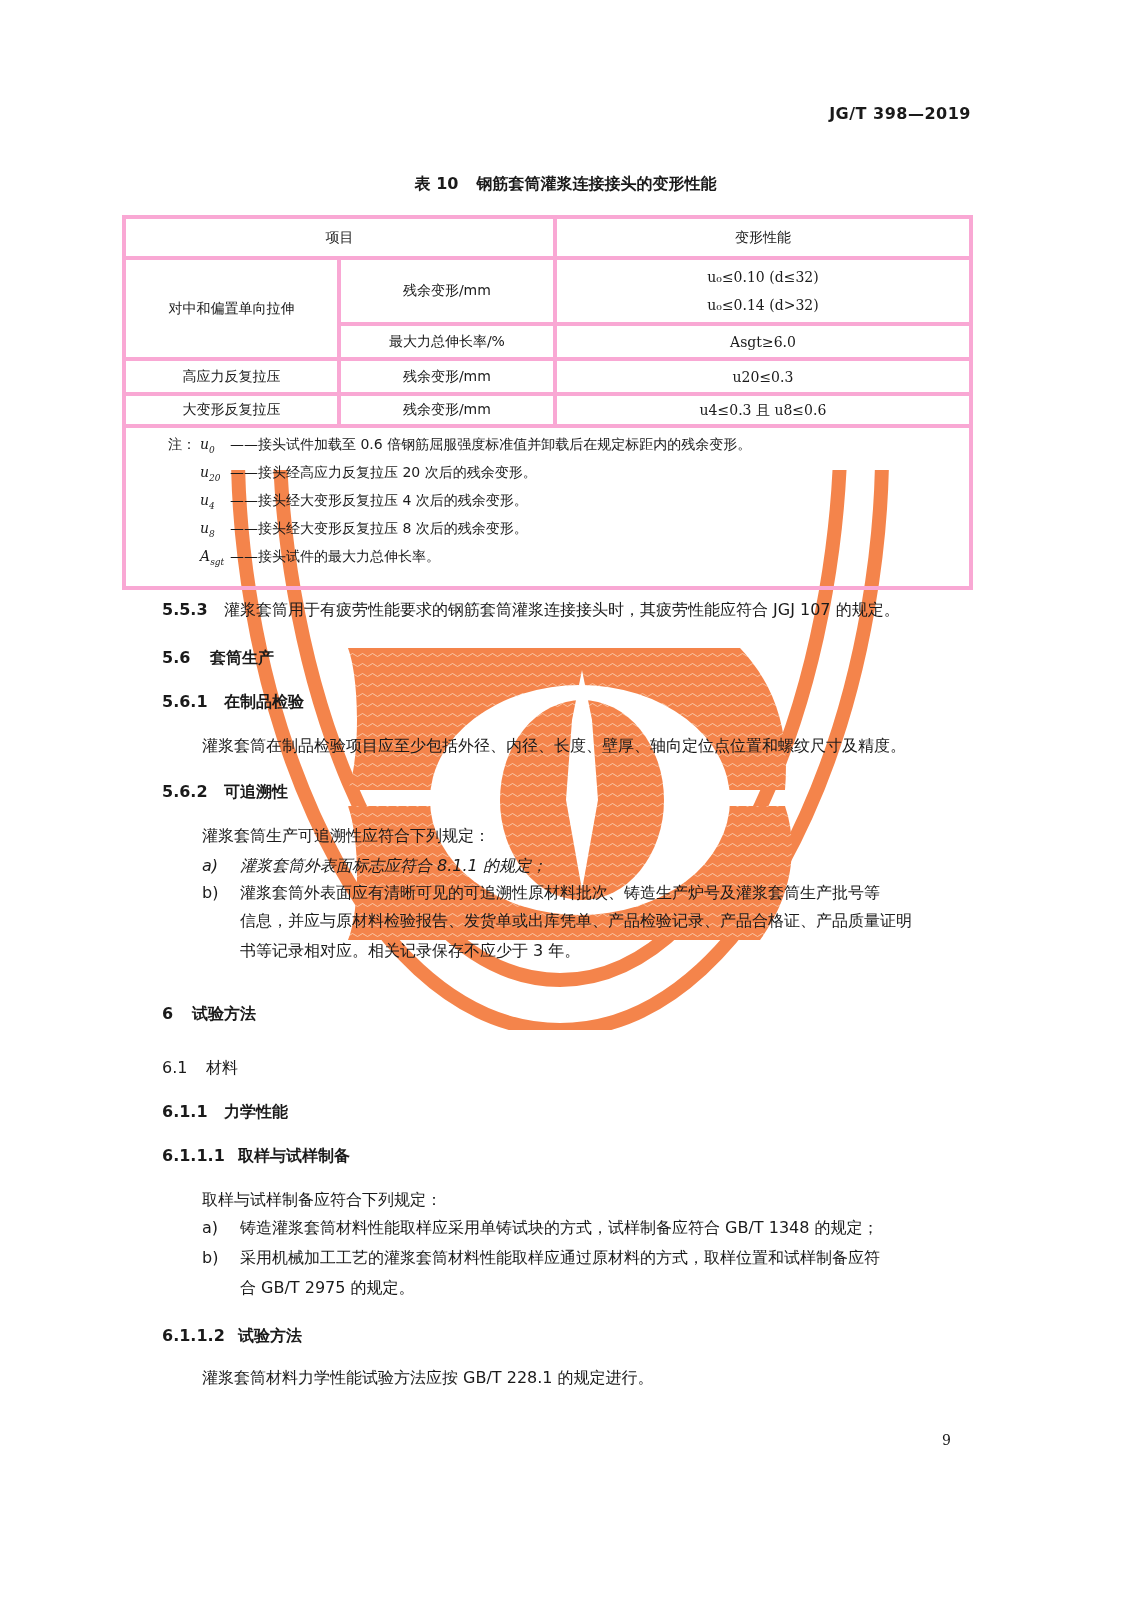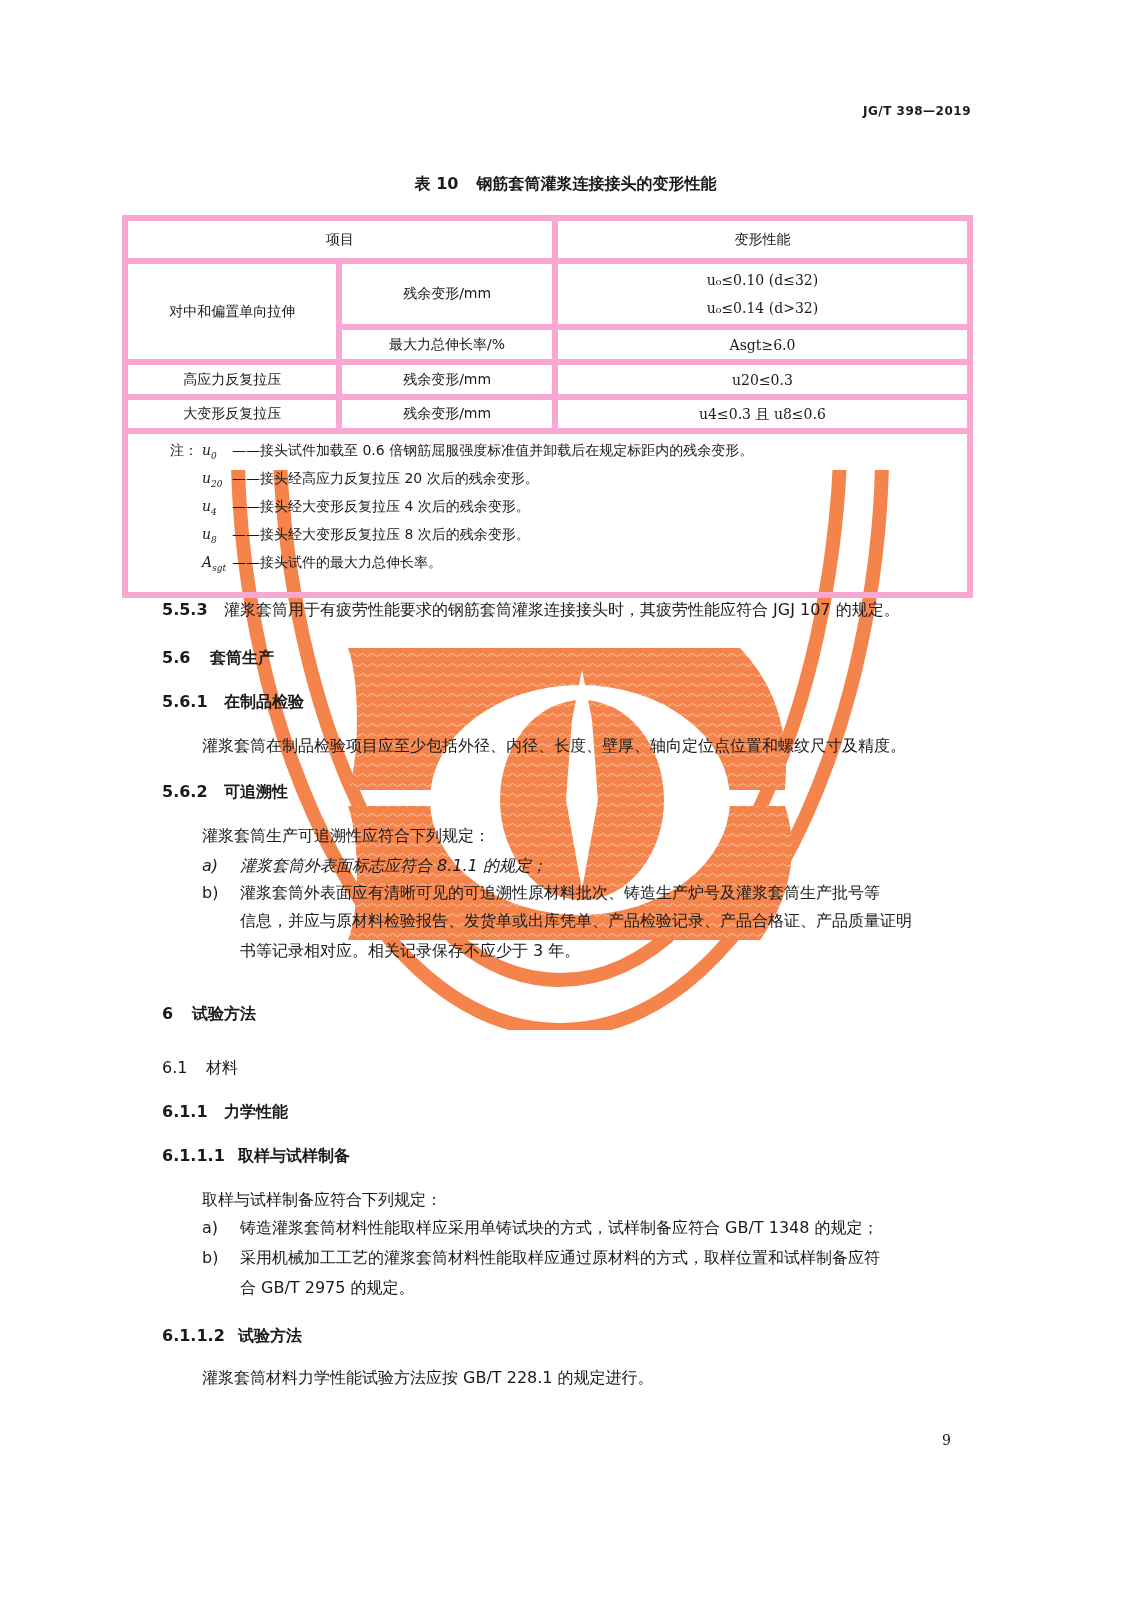--- a/index.html
+++ b/index.html
@@ -2,26 +2,26 @@
 <html><head>
   <meta charset="utf-8">
   <style>
     html, body { margin: 0; padding: 0; }
     body {
       width: 1131px; height: 1600px; position: relative; overflow: hidden;
       background: #ffffff; color: #1a1a1a;
       font-family: "DejaVu Serif", "Liberation Serif", serif;
     }
     .abs { position: absolute; }
-    .doc-code { right: 160px; top: 104px; font-family: "DejaVu Sans", "Liberation Sans", sans-serif; font-weight: bold; font-size: 12px; letter-spacing: 0.5px; }
+    .doc-code { right: 160px; top: 104px; font-family: "DejaVu Sans", "Liberation Sans", sans-serif; font-weight: bold; font-size: 16px; letter-spacing: 0.5px; }
     .table-title { left: 0; width: 1131px; top: 174px; text-align: center; font-family: "DejaVu Sans", sans-serif; font-weight: bold; font-size: 16px; }
     .table-title .num { margin-right: 18px; }
 
     table.spec { position: absolute; left: 122px; top: 215px; width: 851px; border-collapse: collapse; font-size: 14px; }
-    table.spec td, table.spec th { border: 6px solid #f9a8d4; text-align: center; padding: 0; font-weight: normal; font-family: "DejaVu Sans", sans-serif; }
+    table.spec td, table.spec th { border: 4px solid #f9a8d4; text-align: center; padding: 0; font-weight: normal; font-family: "DejaVu Sans", sans-serif; }
     table.spec { border: 2px solid #222; }
     table.spec th { height: 37px; }
     .val-line { display: block; line-height: 28px; font-family: "DejaVu Serif", serif; }
     sub { font-size: 9px; }
     .notes-cell { text-align: left !important; padding: 8px 0 10px 0 !important; }
     .note-row { display: flex; align-items: baseline; height: 28px; font-size: 14px; }
     .note-lead { width: 70px; text-align: right; }
     .note-sym { width: 30px; font-style: italic; font-family: "DejaVu Serif", serif; padding-left: 4px; }
     .note-text { font-family: "DejaVu Sans", sans-serif; }
 

